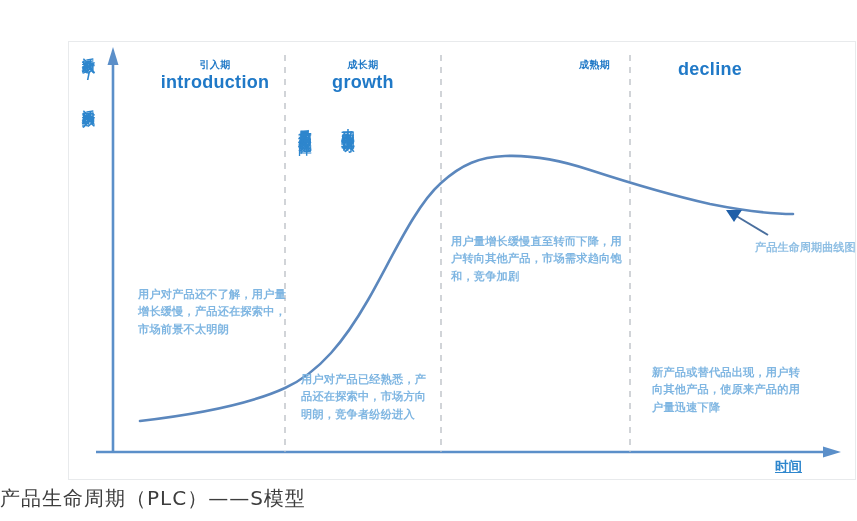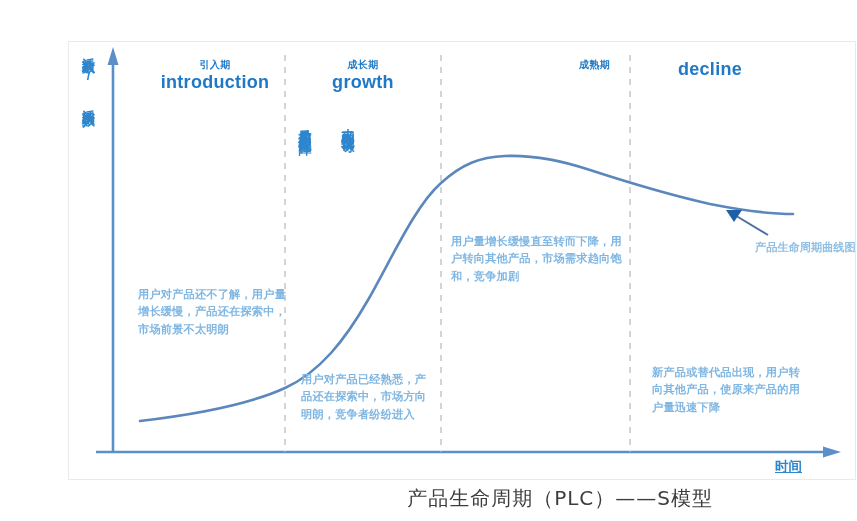--- a/index.html
+++ b/index.html
@@ -102,21 +102,21 @@
     font-weight: bold;
     white-space: nowrap;
     margin-left: 44px;
   }
 
   #caption {
     position: absolute;
     left: 0;
     top: 485px;
     width: 713px;
-    text-align: right;
+    text-align: left;
     color: #3d3d3d;
     font-size: 20px;
     letter-spacing: 1px;
     font-family: "DejaVu Sans", "Liberation Sans", sans-serif;
   }
 </style>
 </head>
 <body>
 
 <div id="root">

